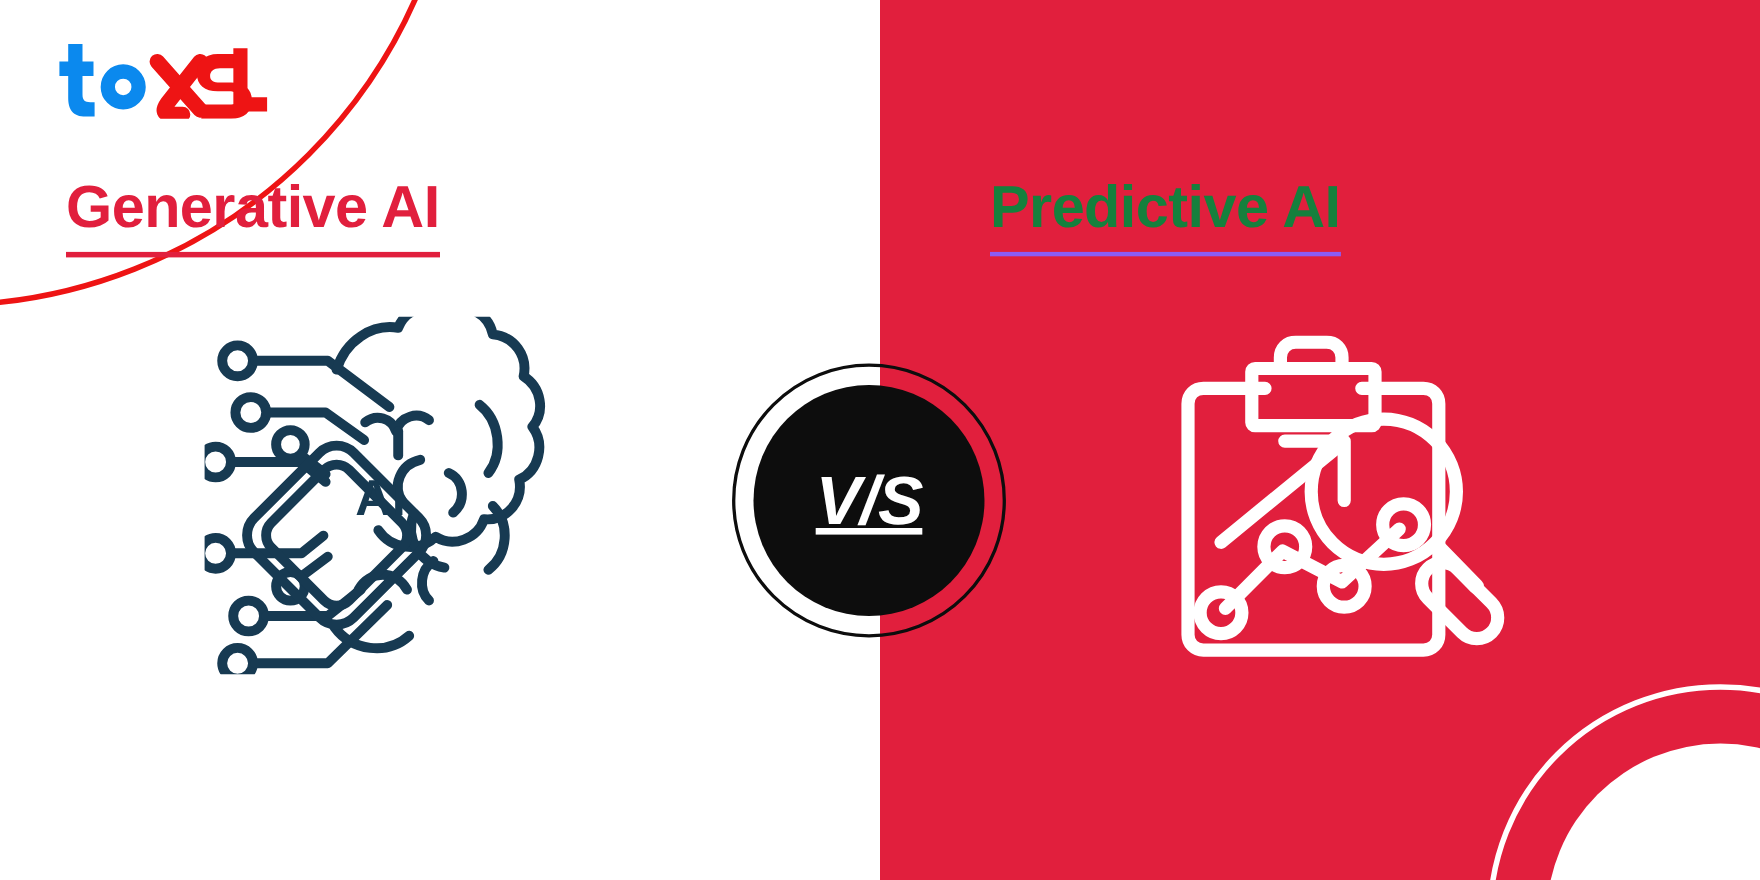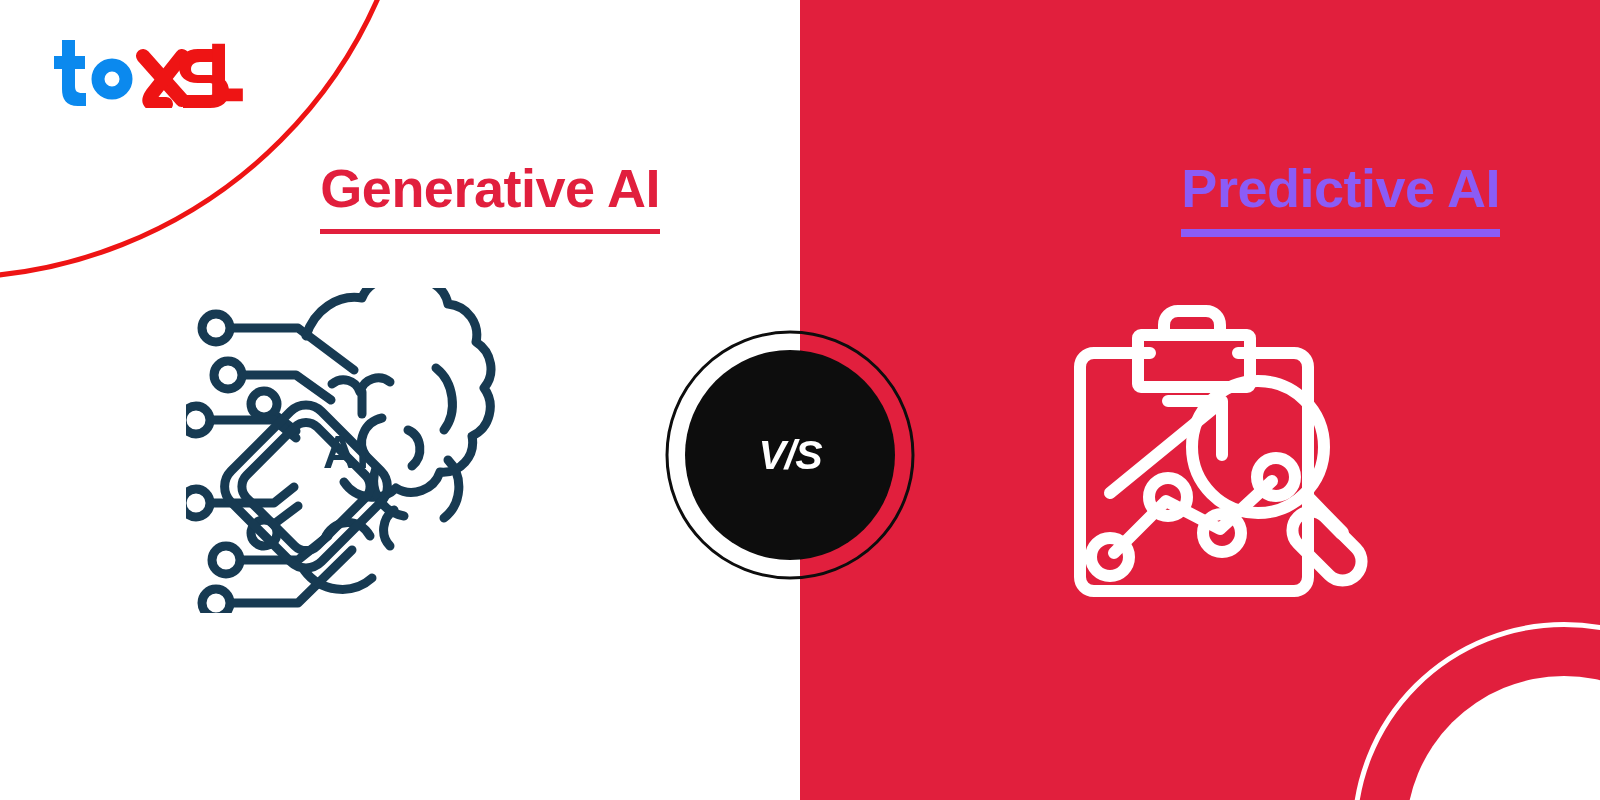--- a/index.html
+++ b/index.html
@@ -69,41 +69,41 @@
     left: 40px;
     top: 36px;
     width: 210px;
     height: 72px;
   }
 
   
   .heading-wrap {
     position: absolute;
     top: 160px;
-    text-align: right;
+    text-align: left;
   }
   #heading-left-wrap  { left: 60px;   width: 600px; }
   #heading-right-wrap { left: 900px;  width: 600px; }
 
   .heading {
     display: inline-block;
     font-size: 54px;
     font-weight: bold;
     letter-spacing: -0.5px;
     line-height: 1.05;
     white-space: nowrap;
     padding-bottom: 12px;
   }
   #heading-left {
     color: #e11f3d;
     border-bottom: 5px solid #e11f3d;
   }
   #heading-right {
-    color: #8b5cf6;
-    border-bottom: 8px solid #8b5cf6;
+    color: #15803d;
+    border-bottom: 4px solid #8b5cf6;
   }
 
   
   #icon-genai {
     position: absolute;
     left: 186px;
     top: 288px;
     width: 330px;
     height: 325px;
     text-decoration: underline;
@@ -127,25 +127,26 @@
   #vs-badge .vs-text {
     position: absolute;
     left: 0;
     top: 0;
     width: 254px;
     height: 254px;
     display: flex;
     align-items: center;
     justify-content: center;
     color: #ffffff;
-    font-size: 41px;
+    font-size: 62px;
     font-weight: bold;
     font-style: italic;
     letter-spacing: -1px;
     pointer-events: none;
+    text-decoration: underline;
   }
 </style>
 </head>
 <body>
 
 <div id="stage">
 
   <div id="panel-left" class="panel"></div>
   <div id="panel-right" class="panel"></div>
 

